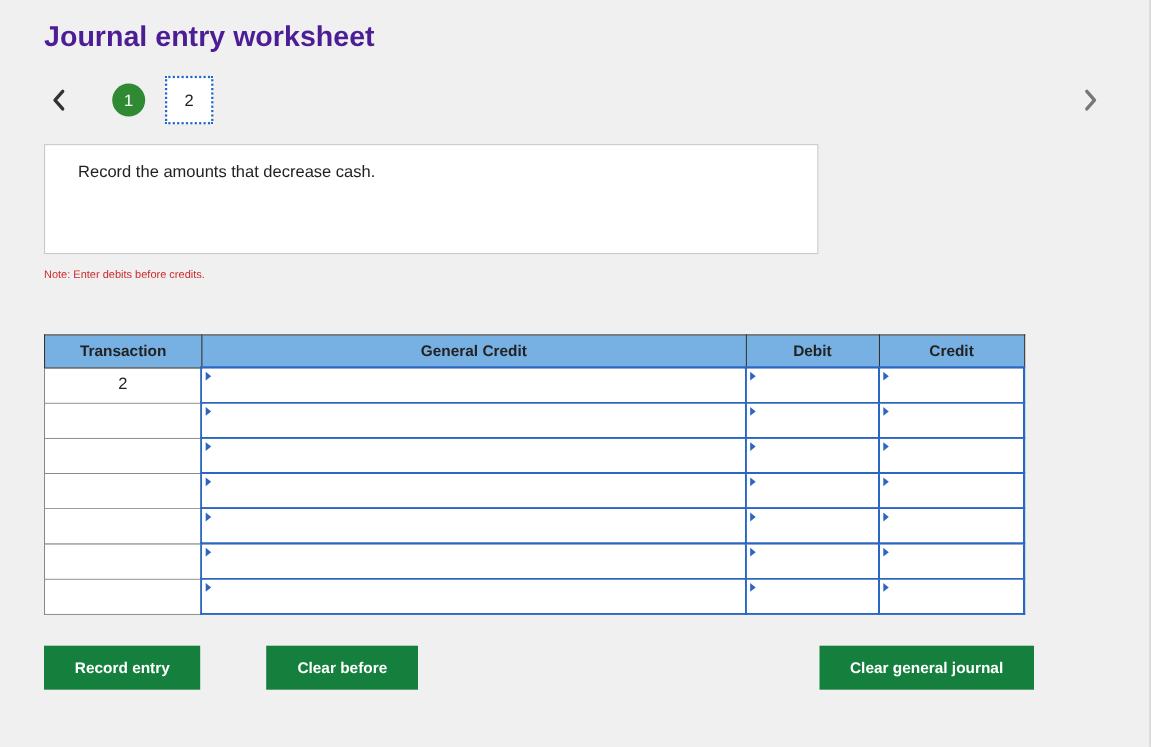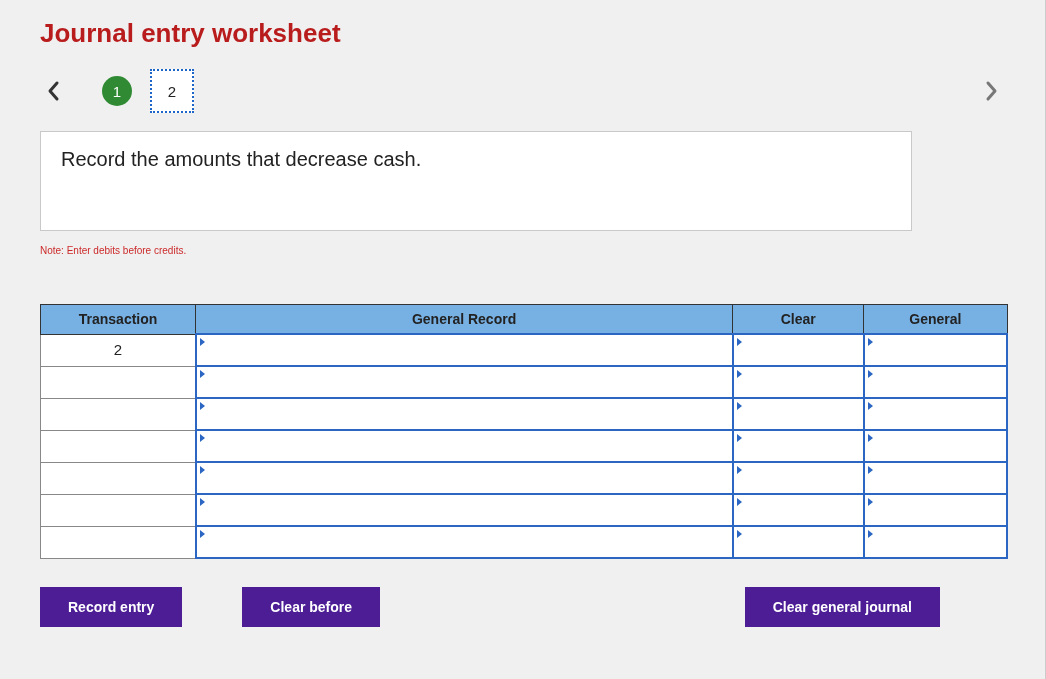--- a/index.html
+++ b/index.html
@@ -19,21 +19,21 @@
     border-right: 1px solid #ccc;
   }
   .content {
     padding: 18px 40px 10px 40px;
   }
   h1.title {
     font-family: Verdana, Geneva, sans-serif;
     font-size: 26px;
     font-weight: 700;
     margin: 0 0 18px 0;
-    color: #b91c1c;
+    color: #4c1d95;
   }
   .pager-row {
     display: flex;
     align-items: center;
     gap: 0px;
     margin-bottom: 16px;
     position: relative;
     height: 48px;
   }
   .chev {
@@ -68,35 +68,35 @@
     background: #fff;
     color: #222;
     border: 2px dotted #1d66c7;
     width: 44px;
     height: 44px;
     margin-left: 18px;
   }
   .instruction-box {
     background: #fff;
     border: 1px solid #c9c9c9;
-    padding: 16px 20px;
+    padding: 16px 30px;
     min-height: 100px;
-    font-size: 20px;
+    font-size: 15px;
     color: #222;
     margin-bottom: 14px;
-    width: 872px;
+    width: 704px;
   }
   .note {
     color: #cc2a2a;
     font-size: 10px;
     margin: 6px 0 10px 0;
   }
   table.journal {
     border-collapse: collapse;
-    width: 968px;
+    width: 892px;
     margin-top: 48px;
   }
   table.journal th {
     background: #77b0e3;
     border: 1px solid #333;
     padding: 6px 8px;
     font-weight: 700;
     font-size: 14px;
     text-align: center;
   }
@@ -131,21 +131,21 @@
     line-height: 28px;
   }
   .btn-row {
     display: flex;
     gap: 60px;
     margin-top: 28px;
     width: 900px;
     align-items: center;
   }
   .btn {
-    background: #4c1d95;
+    background: #15803d;
     color: #fff;
     font-weight: 700;
     font-size: 14px;
     padding: 12px 28px;
     border: none;
     cursor: pointer;
     font-family: Verdana, Geneva, sans-serif;
   }
   .btn-row .spacer { flex: 1; }
 </style>
@@ -180,23 +180,23 @@
     <div class="instruction-box">
       <span>Record the amounts that decrease cash.</span>
     </div>
 
     <div class="note">Note: Enter debits before credits.</div>
 
     <table class="journal">
       <thead>
         <tr>
           <th class="col-txn">Transaction</th>
-          <th class="col-gj">General Record</th>
-          <th class="col-deb">Clear</th>
-          <th class="col-crd">General</th>
+          <th class="col-gj">General Credit</th>
+          <th class="col-deb">Debit</th>
+          <th class="col-crd">Credit</th>
         </tr>
       </thead>
       <tbody id="journal-body">
           <tr>
             <td class="col-txn">
               <span class="txn-val">2</span>
             </td>
             <td class="col-gj dd-cell"></td>
             <td class="col-deb dd-cell"></td>
             <td class="col-crd dd-cell"></td>

